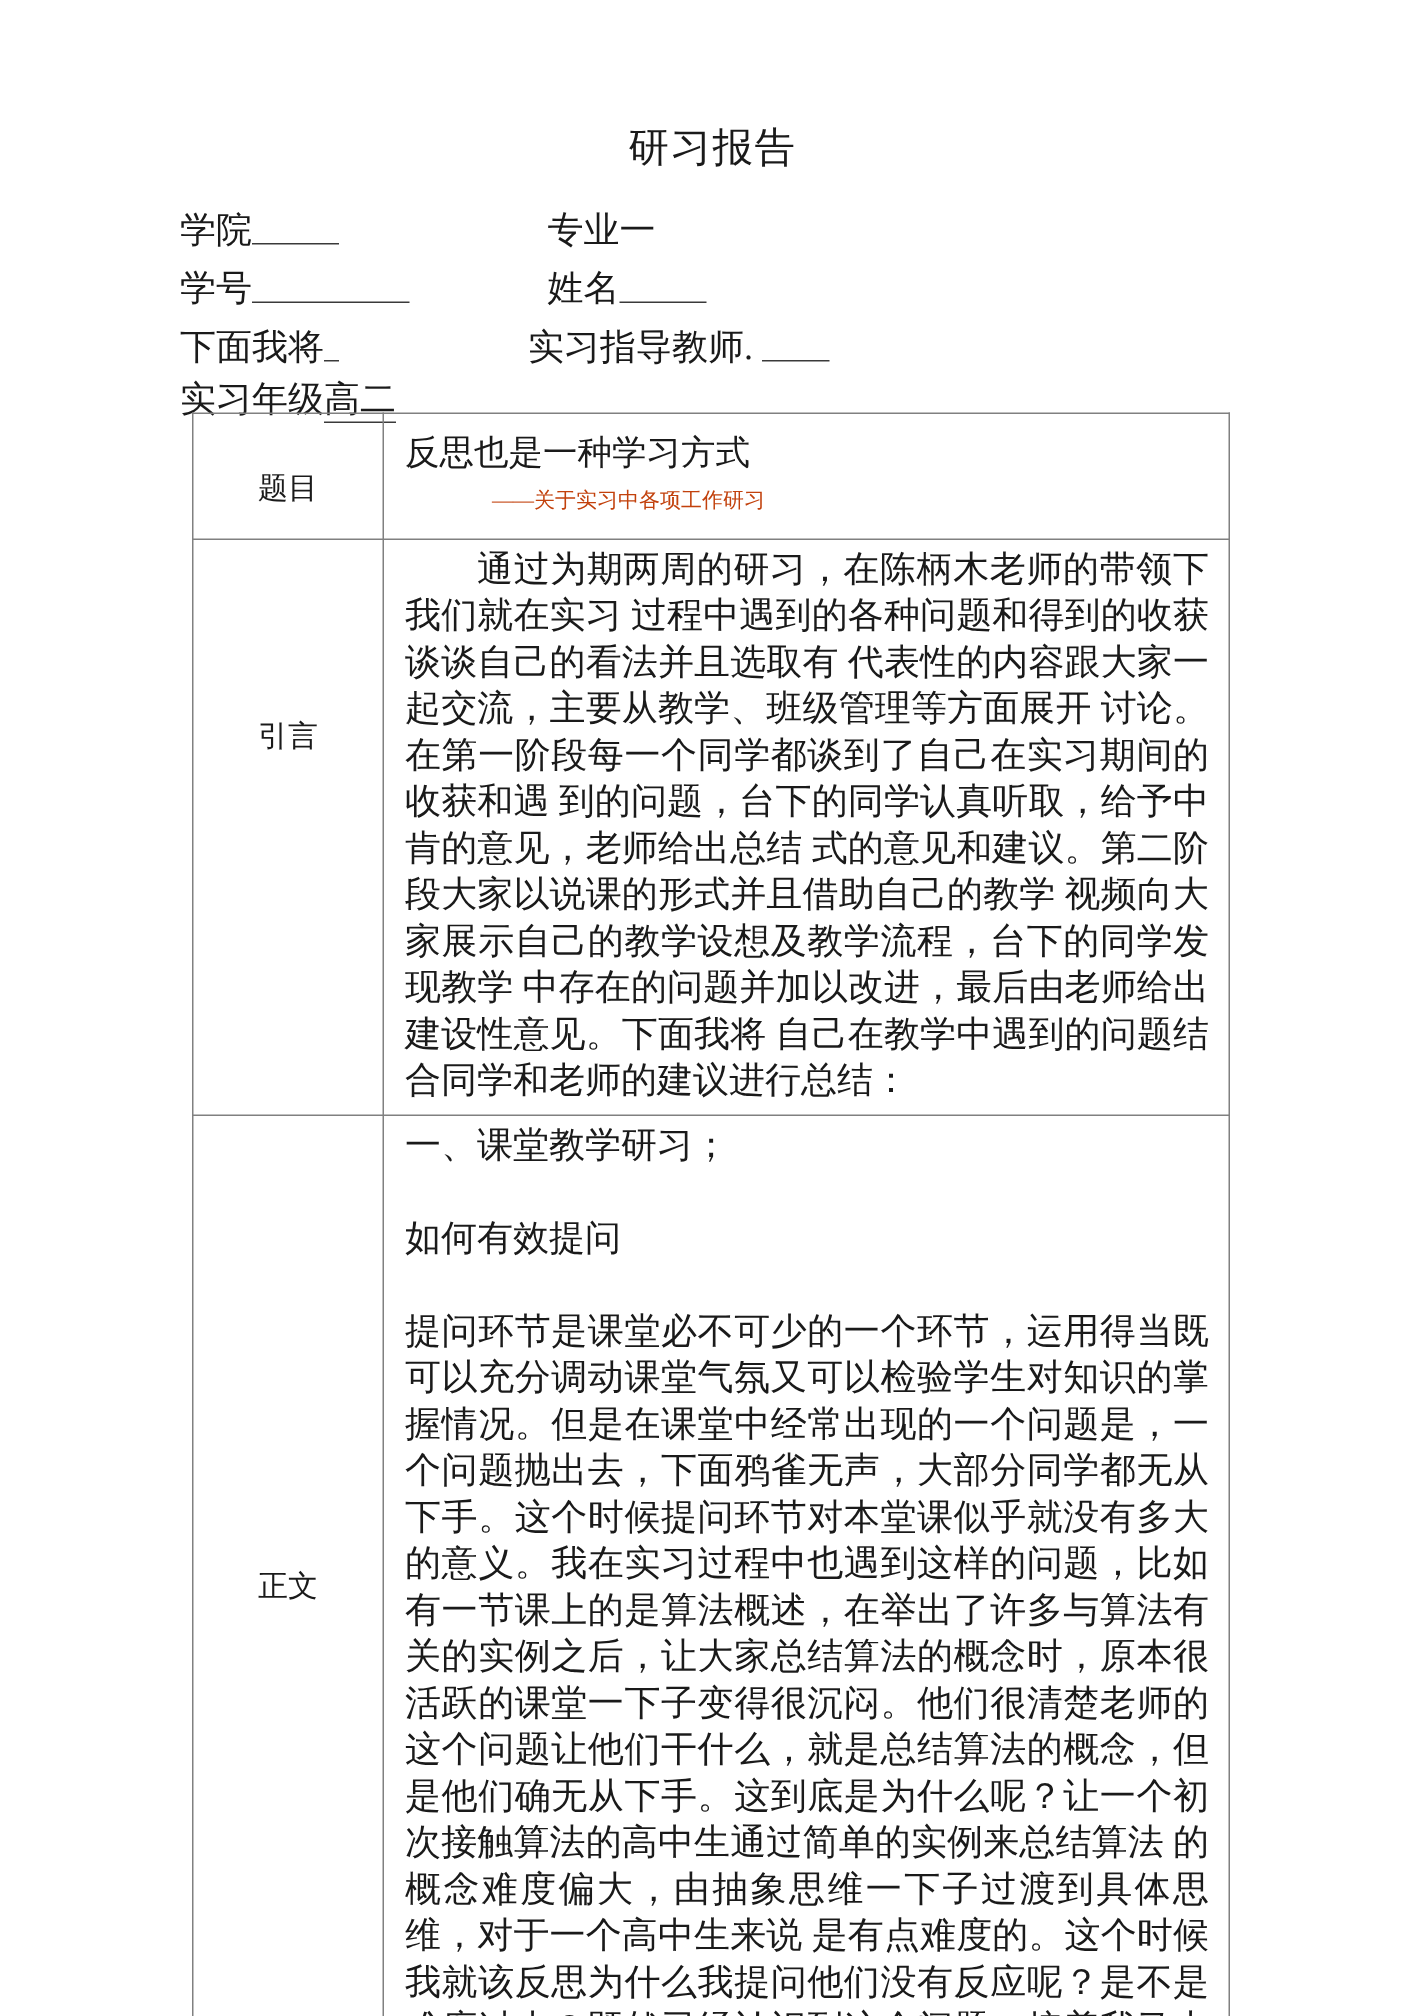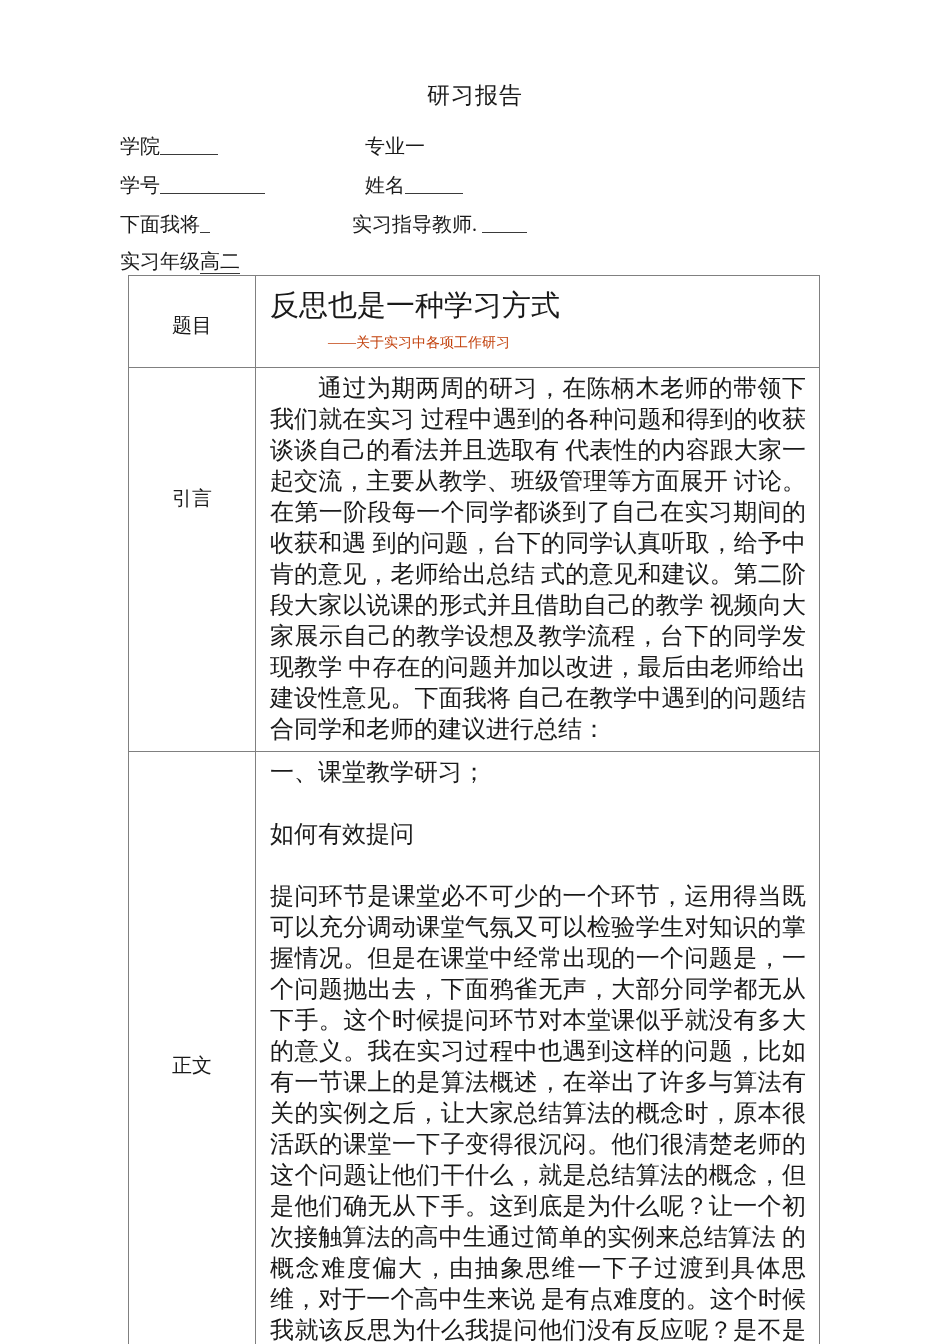--- a/index.html
+++ b/index.html
@@ -18,33 +18,33 @@
     position: relative;
     width: 950px;
     height: 1344px;
     box-sizing: border-box;
     padding: 0;
   }
 
   
   .doc-title {
     text-align: center;
-    font-size: 23px;
+    font-size: 27px;
     line-height: 1.2;
     margin: 0;
     padding-top: 82px;
     letter-spacing: 1px;
     font-weight: normal;
   }
 
   
   .meta-block {
     margin-top: 24px;
     padding-left: 120px;
-    font-size: 20px;
+    font-size: 24px;
     line-height: 1.0;
   }
   .meta-row {
     display: flex;
     align-items: baseline;
     height: 39px;
   }
   .meta-cell-left {
     width: 245px;
     flex: 0 0 245px;
@@ -100,21 +100,21 @@
     right: 0;
     text-align: center;
   }
   .content-cell {
     padding: 8px 12px 10px 12px;
   }
 
   
   .row-title .content-cell { padding: 10px 12px 14px 14px; }
   .paper-title {
-    font-size: 29px;
+    font-size: 23px;
     line-height: 1.35;
     margin: 0;
     font-weight: normal;
   }
   .paper-subtitle {
     font-size: 14px;
     line-height: 1.4;
     margin: 8px 0 0 0;
     padding-left: 58px;
     color: #c2410c;

